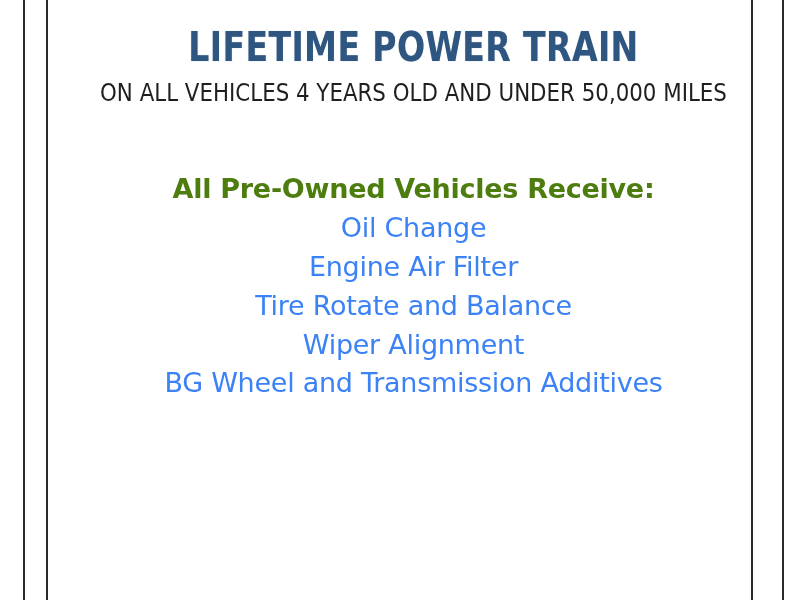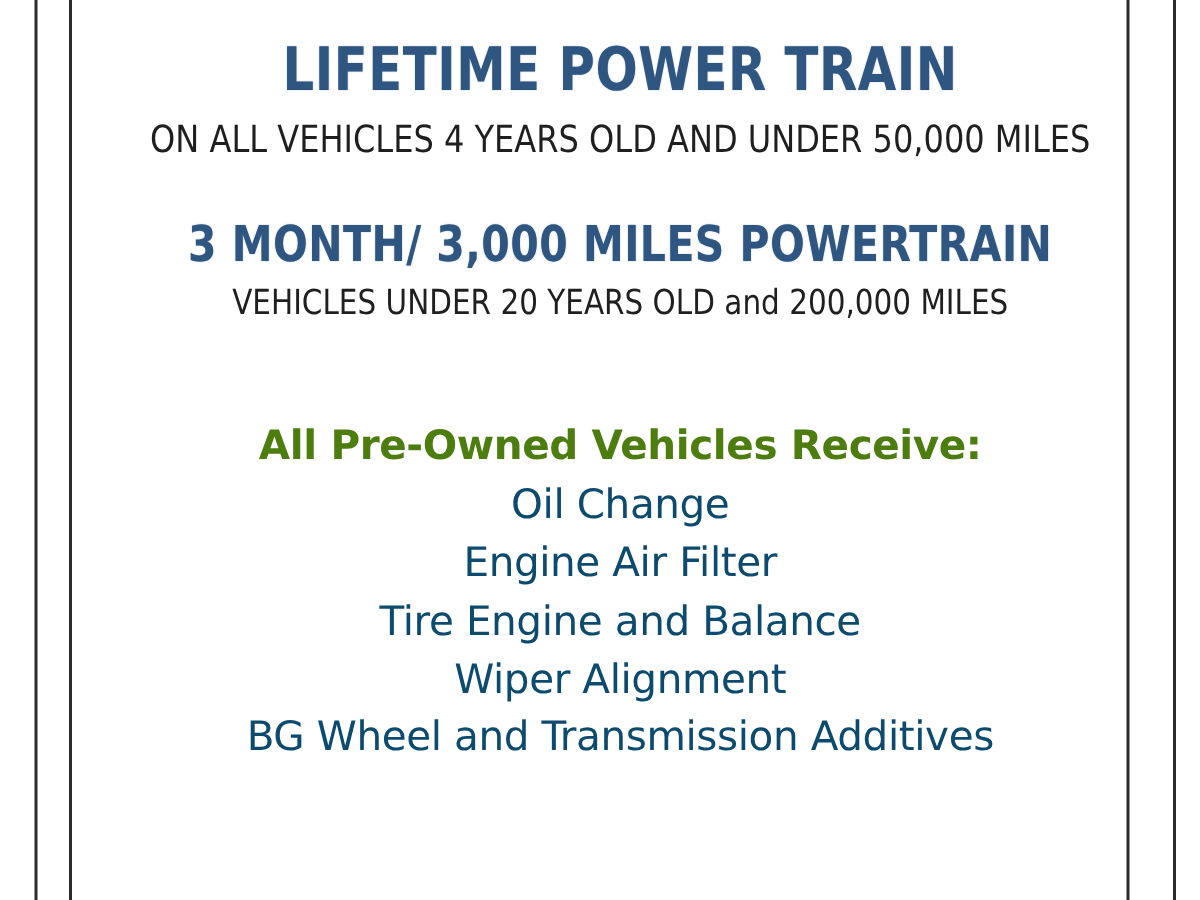--- a/index.html
+++ b/index.html
@@ -92,21 +92,21 @@
     color: #4d7c0f;
     font-weight: bold;
     font-size: 27px;
     line-height: 1.44;
     white-space: nowrap;
     font-family: "DejaVu Sans", "Liberation Sans", sans-serif;
     letter-spacing: -0.01em;
   }
 
   .service-item {
-    color: #0c4a6e;
+    color: #3b82f6;
     font-weight: normal;
     font-size: 27px;
     line-height: 1.44;
     white-space: nowrap;
     font-family: "DejaVu Sans", "Liberation Sans", sans-serif;
     letter-spacing: -0.01em;
   }
 </style>
 </head>
 <body>
@@ -118,29 +118,25 @@
   <div class="rule right-inner"></div>
   <div class="rule right-outer"></div>
 
   <div id="content">
 
     <div class="warranty-block" id="block-lifetime">
       <div class="warranty-title">LIFETIME POWER TRAIN</div>
       <div class="warranty-sub">ON ALL VEHICLES 4 YEARS OLD AND UNDER 50,000 MILES</div>
     </div>
 
-    <div class="warranty-block" id="block-three-month">
-      <div class="warranty-title">3 MONTH/ 3,000 MILES POWERTRAIN</div>
-      <div class="warranty-sub">VEHICLES UNDER 20 YEARS OLD and 200,000 MILES</div>
-    </div>
 
     <div id="services">
       <div id="services-heading">All Pre-Owned Vehicles Receive:</div>
 
       <div class="service-item">Oil Change</div>
       <div class="service-item">Engine Air Filter</div>
-      <div class="service-item">Tire Engine and Balance</div>
+      <div class="service-item">Tire Rotate and Balance</div>
       <div class="service-item">Wiper Alignment</div>
       <div class="service-item">BG Wheel and Transmission Additives</div>
     </div>
 
   </div>
 </div>
 
 </body></html>

